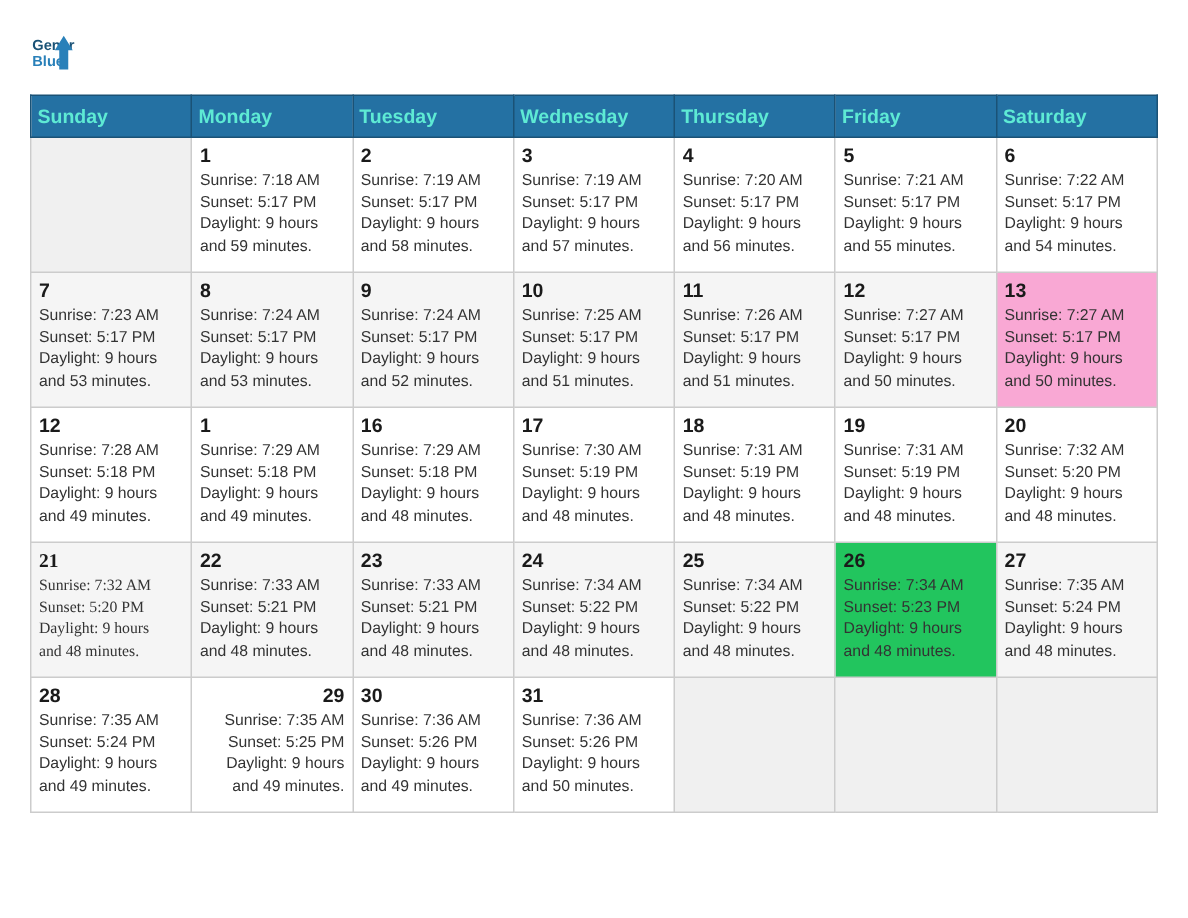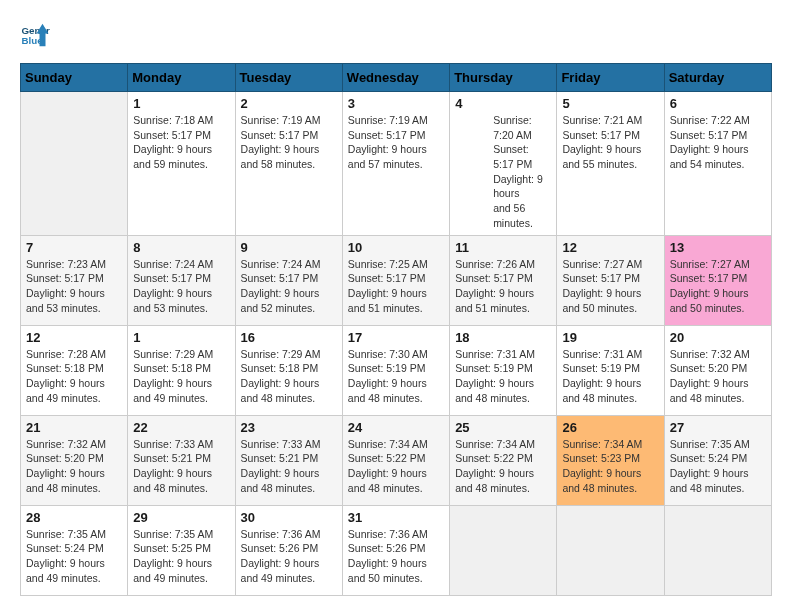--- a/index.html
+++ b/index.html
@@ -35,21 +35,21 @@
       margin-bottom: 10px;
       text-align: right;
     }
     .calendar-table {
       width: 100%;
       border-collapse: collapse;
       font-size: 11px;
     }
     .calendar-table th {
       background-color: #2471a3;
-      color: #000000;
+      color: #5eead4;
       padding: 6px 4px;
       text-align: left;
       font-size: 13px;
       font-weight: bold;
       border: 1px solid #1a5276;
     }
     .calendar-table td {
       border: 1px solid #ccc;
       padding: 4px 5px;
       vertical-align: top;
@@ -137,21 +137,21 @@
         </td>
         <td style="background: rgb(255, 255, 255);">
           <span class="day-number">3</span>
           <div class="day-info" style="white-space: pre-line;">Sunrise: 7:19 AM
 Sunset: 5:17 PM
 Daylight: 9 hours
 and 57 minutes.</div>
         </td>
         <td style="background: rgb(255, 255, 255);">
           <span class="day-number">4</span>
-          <div class="day-info" style="white-space: pre-line; margin-left: 38px;">Sunrise: 7:20 AM
+          <div class="day-info" style="white-space: pre-line;">Sunrise: 7:20 AM
 Sunset: 5:17 PM
 Daylight: 9 hours
 and 56 minutes.</div>
         </td>
         <td style="background: rgb(255, 255, 255);">
           <span class="day-number">5</span>
           <div class="day-info" style="white-space: pre-line;">Sunrise: 7:21 AM
 Sunset: 5:17 PM
 Daylight: 9 hours
 and 55 minutes.</div>
@@ -260,21 +260,21 @@
         </td>
         <td style="background: rgb(255, 255, 255);">
           <span class="day-number">20</span>
           <div class="day-info" style="white-space: pre-line;">Sunrise: 7:32 AM
 Sunset: 5:20 PM
 Daylight: 9 hours
 and 48 minutes.</div>
         </td>
       </tr>
       <tr>
-        <td style="background: rgb(245, 245, 245);">
+        <td style="background: rgb(245, 245, 245); font-family: Liberation Serif, serif;">
           <span class="day-number">21</span>
           <div class="day-info" style="white-space: pre-line;">Sunrise: 7:32 AM
 Sunset: 5:20 PM
 Daylight: 9 hours
 and 48 minutes.</div>
         </td>
         <td style="background: rgb(245, 245, 245);">
           <span class="day-number">22</span>
           <div class="day-info" style="white-space: pre-line;">Sunrise: 7:33 AM
 Sunset: 5:21 PM
@@ -295,21 +295,21 @@
 Daylight: 9 hours
 and 48 minutes.</div>
         </td>
         <td style="background: rgb(245, 245, 245); margin-left: 48px;">
           <span class="day-number">25</span>
           <div class="day-info" style="white-space: pre-line;">Sunrise: 7:34 AM
 Sunset: 5:22 PM
 Daylight: 9 hours
 and 48 minutes.</div>
         </td>
-        <td style="background: #fdba74;">
+        <td style="background: #22c55e;">
           <span class="day-number">26</span>
           <div class="day-info" style="white-space: pre-line;">Sunrise: 7:34 AM
 Sunset: 5:23 PM
 Daylight: 9 hours
 and 48 minutes.</div>
         </td>
         <td style="background: rgb(245, 245, 245);">
           <span class="day-number">27</span>
           <div class="day-info" style="white-space: pre-line;">Sunrise: 7:35 AM
 Sunset: 5:24 PM
@@ -318,21 +318,21 @@
         </td>
       </tr>
       <tr>
         <td style="background: rgb(255, 255, 255);">
           <span class="day-number">28</span>
           <div class="day-info" style="white-space: pre-line;">Sunrise: 7:35 AM
 Sunset: 5:24 PM
 Daylight: 9 hours
 and 49 minutes.</div>
         </td>
-        <td style="background: rgb(255, 255, 255);">
+        <td style="background: rgb(255, 255, 255); text-align: right;">
           <span class="day-number">29</span>
           <div class="day-info" style="white-space: pre-line;">Sunrise: 7:35 AM
 Sunset: 5:25 PM
 Daylight: 9 hours
 and 49 minutes.</div>
         </td>
         <td style="background: rgb(255, 255, 255);">
           <span class="day-number">30</span>
           <div class="day-info" style="white-space: pre-line;">Sunrise: 7:36 AM
 Sunset: 5:26 PM

